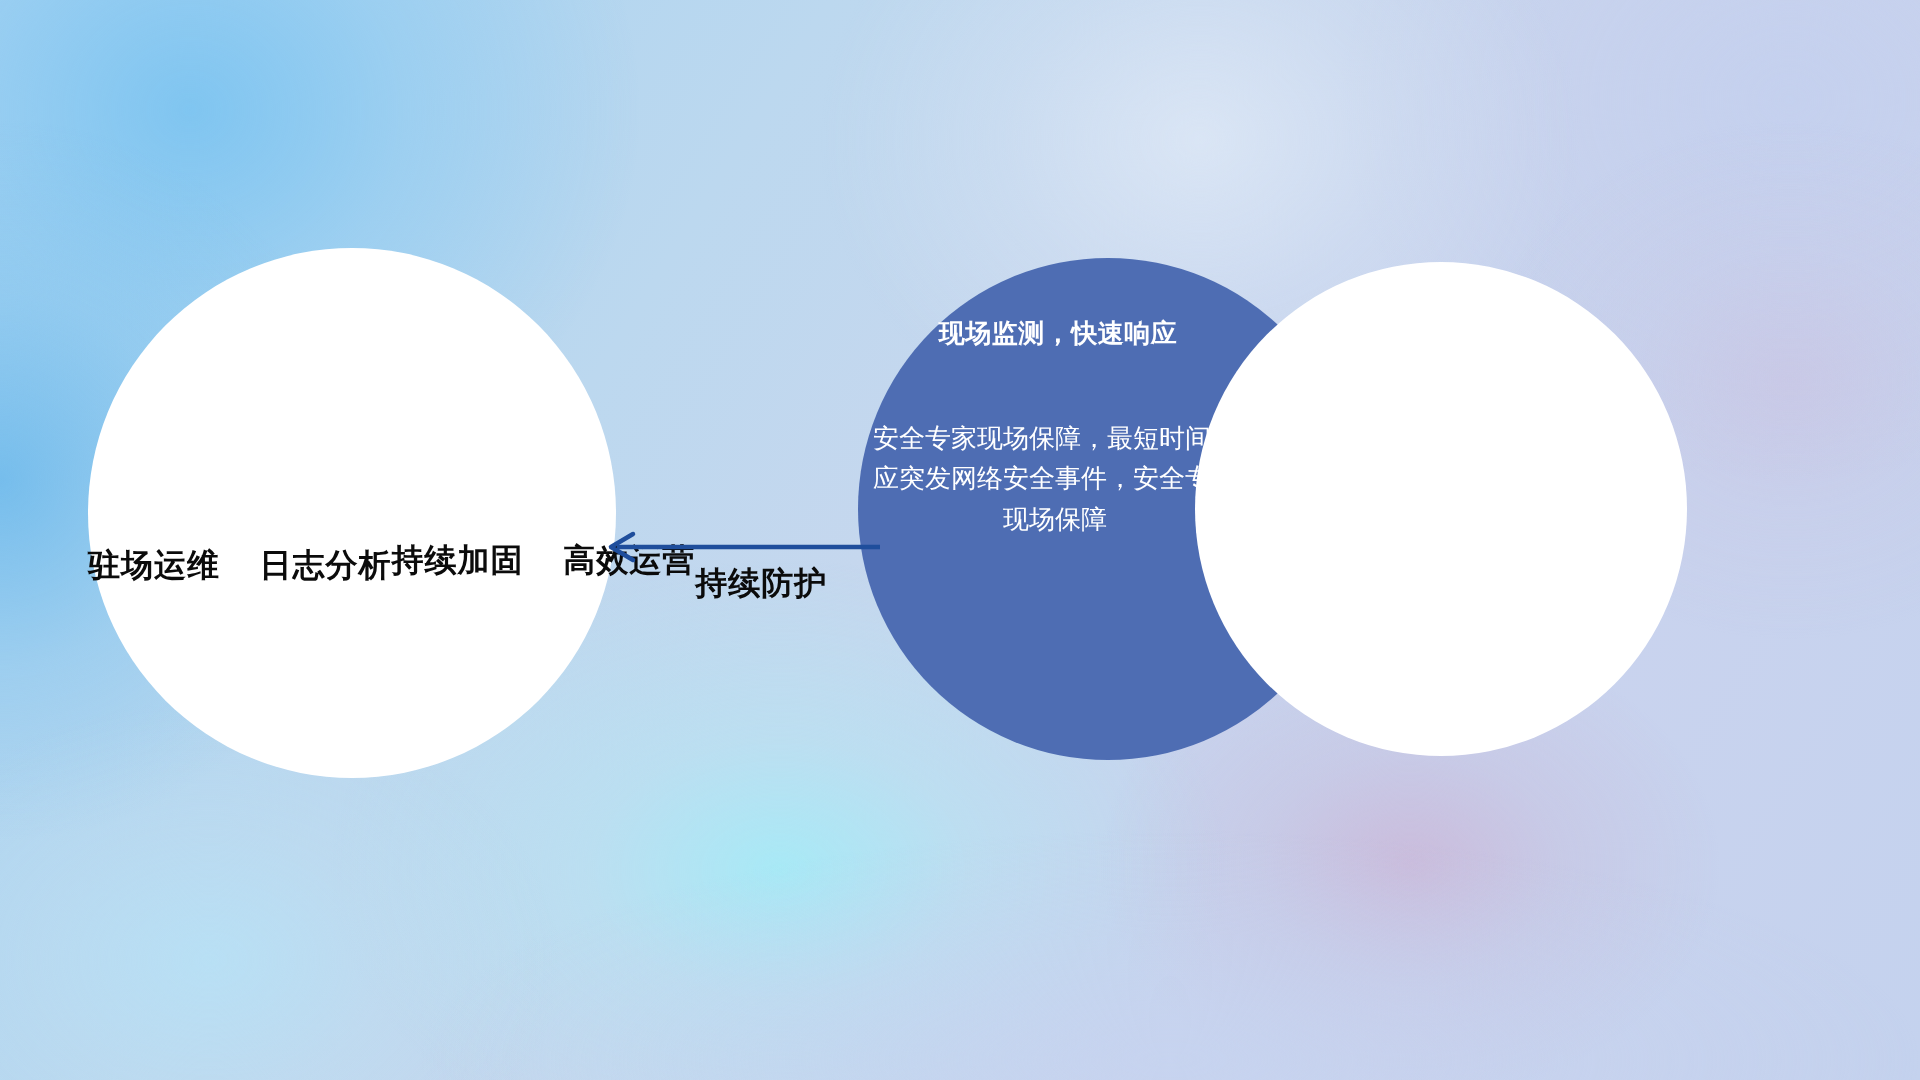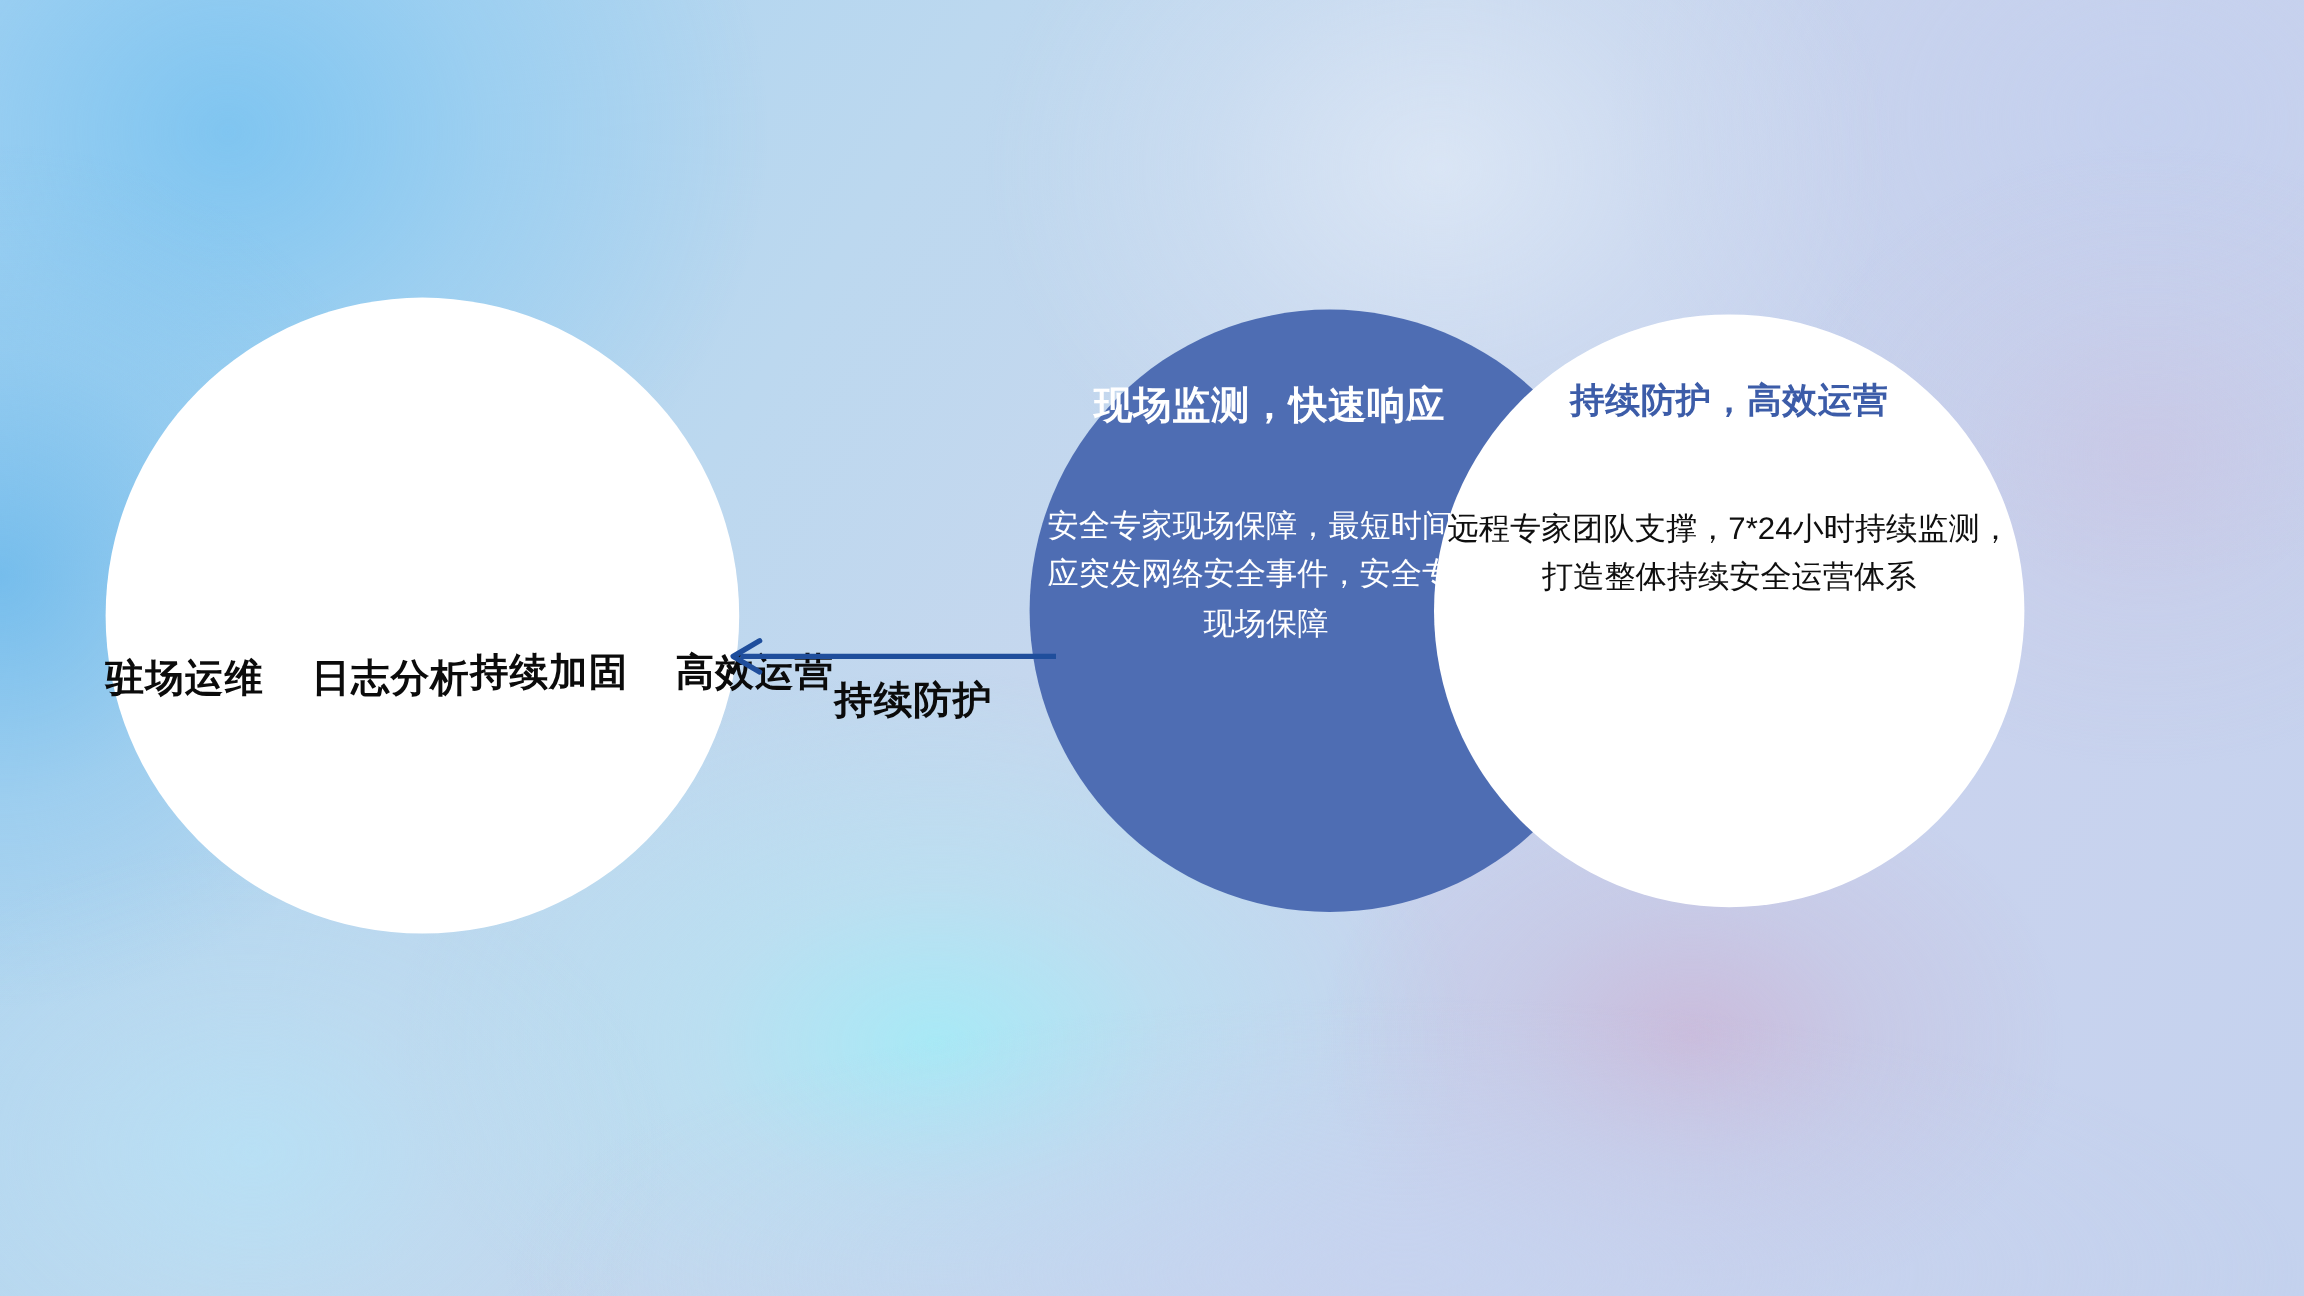--- a/index.html
+++ b/index.html
@@ -163,21 +163,21 @@
     z-index: 7;
     box-sizing: border-box;
     padding: 0;
     text-align: center;
   }
   .mid-title {
     position: absolute;
     top: 58px;
     left: 0;
     width: 400px;
-    font-size: 32px;
+    font-size: 26px;
     font-weight: bold;
     color: #FFFFFF;
     letter-spacing: 0.5px;
     white-space: nowrap;
   }
   .mid-body {
     position: absolute;
     top: 160px;
     left: 8px;
     width: 378px;
@@ -260,18 +260,14 @@
   <svg class="arrow-svg" viewBox="0 0 290 64">
     <line x1="285" y1="32" x2="22" y2="32" stroke="#1F4E9C" stroke-width="4.5"></line>
     <polyline points="38,19 16,32 38,45" fill="none" stroke="#1F4E9C" stroke-width="4.5" stroke-linecap="round" stroke-linejoin="round"></polyline>
   </svg>
 
   <div class="mid-content">
     <div class="mid-title">现场监测，快速响应</div>
     <div class="mid-body">安全专家现场保障，最短时间响应突发网络安全事件，安全专家现场保障</div>
   </div>
 
-  <div class="right-content">
-    <div class="right-title">持续防护，高效运营</div>
-    <div class="right-body">远程专家团队支撑，7*24小时持续监测，打造整体持续安全运营体系</div>
-  </div>
 
 </div>
 
 </body></html>

